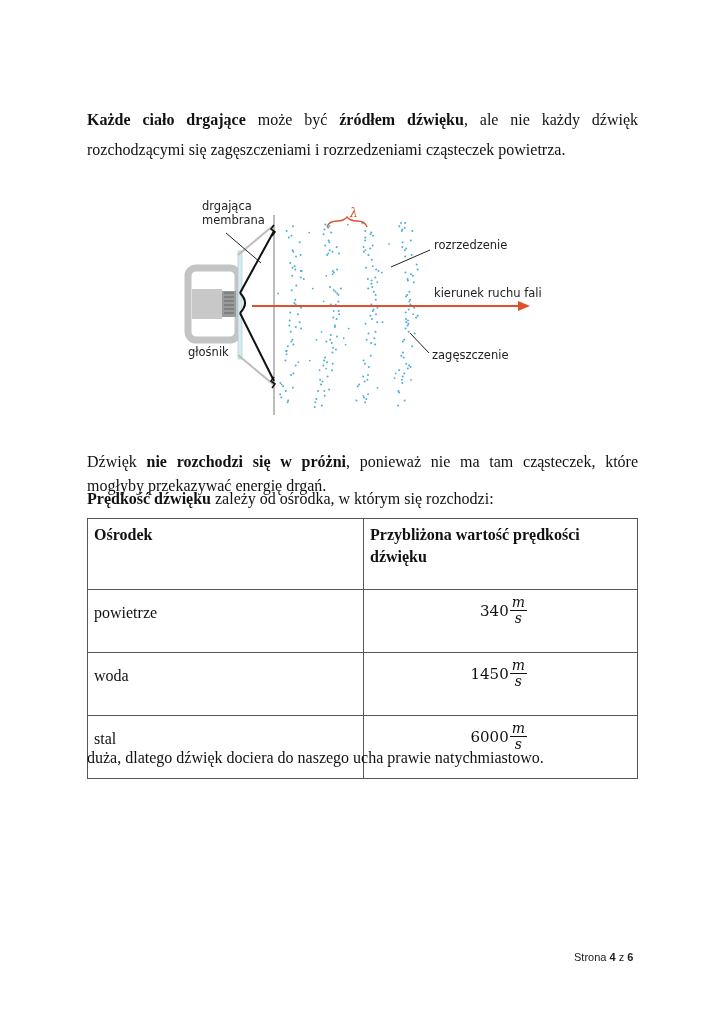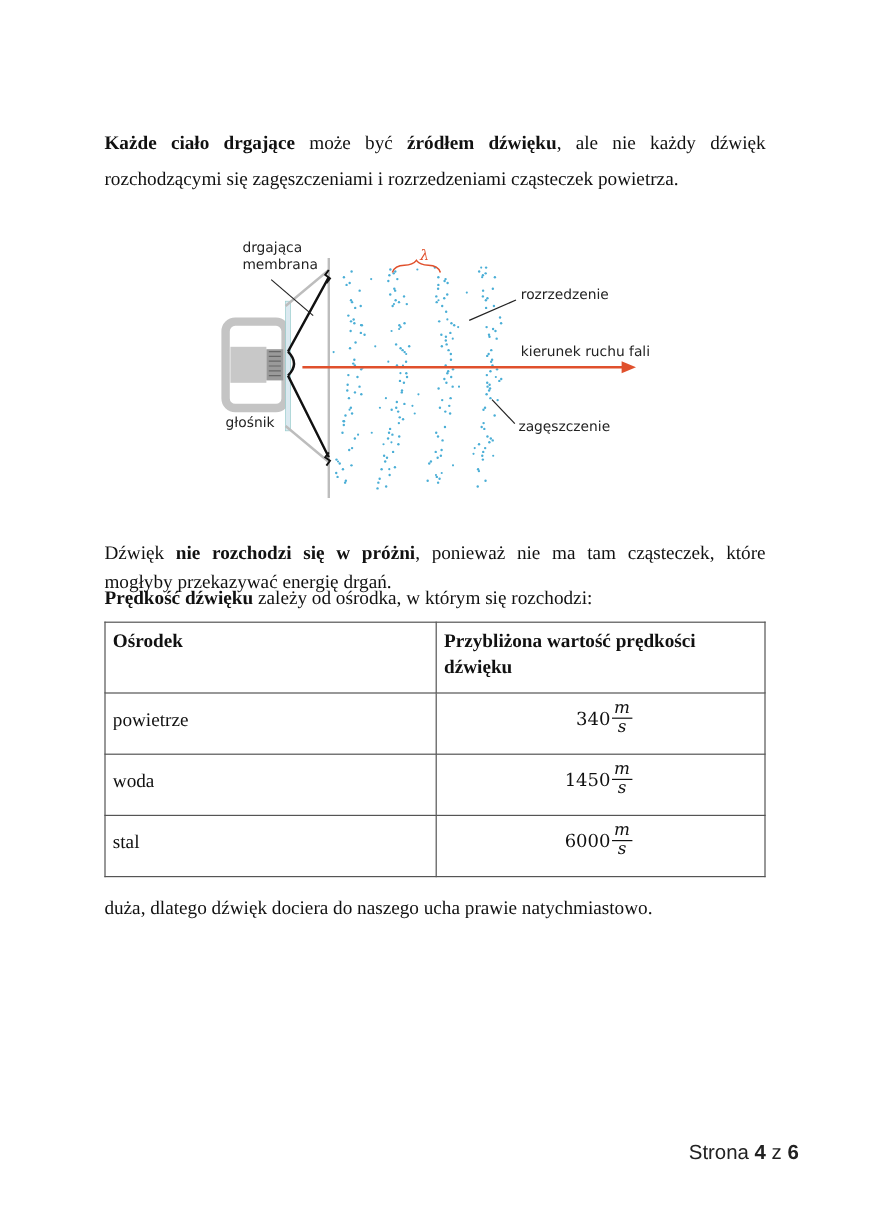--- a/index.html
+++ b/index.html
@@ -13,30 +13,30 @@
   #p2 { top:138px; }
   #p3 { top:434px;margin-top:16px; }
   #p4 { top:487px; }
   #p5 { top:746px; }
   .line { display:block; }
   
   #figure { position:absolute; left:178px; top:193px; width:370px; height:225px; }
   .fig-label { position:absolute; font-family:"DejaVu Sans", sans-serif; font-size:11.5px; color:#222; line-height:14px; }
   
   #speed-table { position:absolute; left:87px; top:518px; width:551px; border-collapse:collapse; font-size:16px; }
-  #speed-table td, #speed-table th { border:1px solid #555; vertical-align:top; padding:5px 6px 9px 6px; text-align:left; }
+  #speed-table td, #speed-table th { border:1px solid #555; vertical-align:top; padding:5px 6px 21px 6px; text-align:left; }
   #speed-table th { font-weight:bold; height:42px; line-height:22px; }
   #speed-table td { height:36px; line-height:24px;margin-left:17px; }
   .col1 { width:263px; }
   td.val { text-align:right !important; padding-right:110px !important; }
   .valwrap { display:inline-flex; align-items:center; font-family:"DejaVu Serif", serif; font-size:15px; }
   .frac { display:inline-flex; flex-direction:column; align-items:center; margin-left:1px; font-style:italic; font-size:14px; line-height:15px; }
   .frac .num { border-bottom:1px solid #111; padding:0 2px; }
   #speed-table td .cellwrap { display:flex; align-items:center; height:36px; }
-  #footer { position:absolute; left:574px; top:951px; font-family:"Liberation Sans", sans-serif; font-size:17px; color:#222; }
+  #footer { position:absolute; left:574px; top:951px; font-family:"Liberation Sans", sans-serif; font-size:11px; color:#222; }
   #footer b { font-weight:bold; }
 </style>
 </head>
 <body>
 
 <p id="p1" class="p justify last">
   <span class="line" style="text-align-last:justify;text-align:justify;"><b>Każde ciało drgające</b><span> może być </span><b>źródłem dźwięku</b><span>, ale nie każdy dźwięk</span></span>
 </p>
 
 <p id="p2" class="p">

